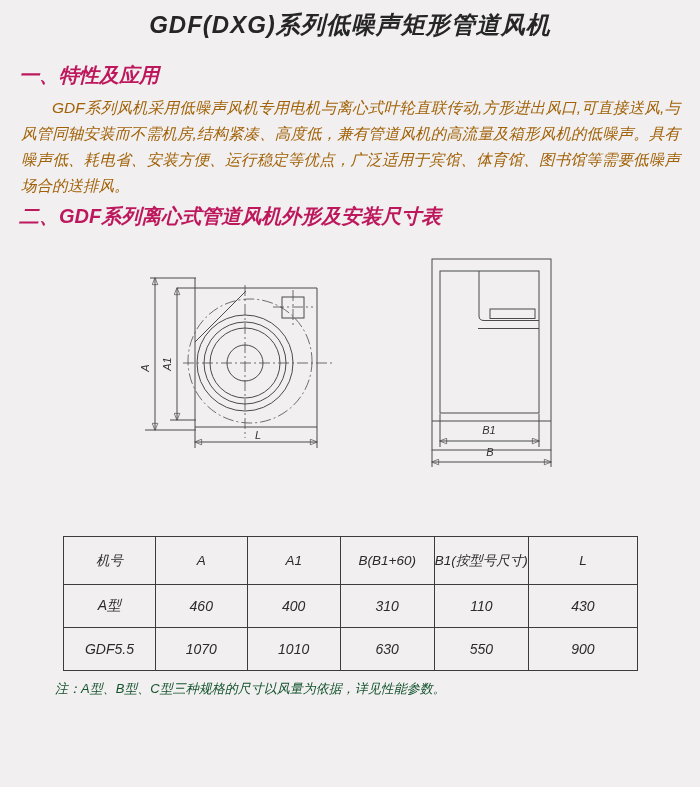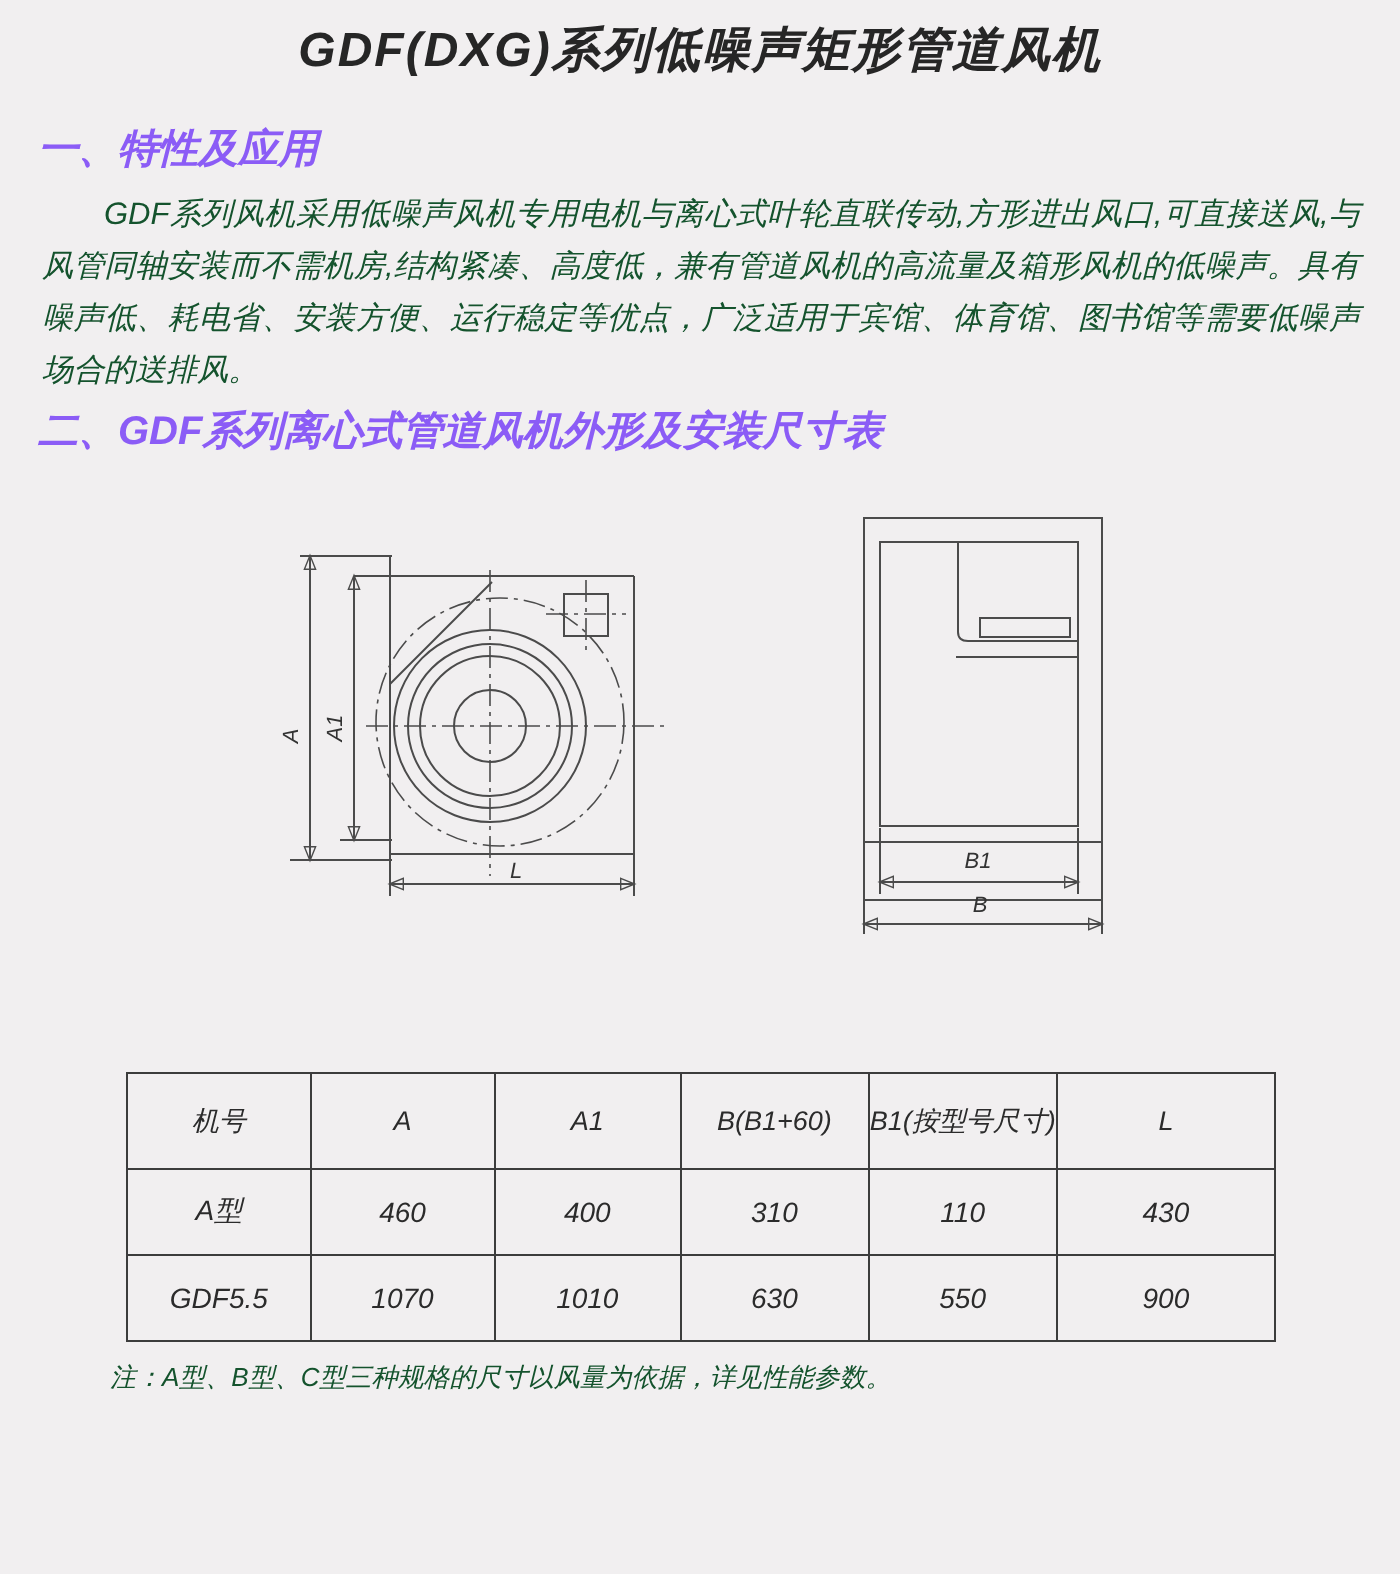--- a/index.html
+++ b/index.html
@@ -19,31 +19,31 @@
     text-align: center;
     font-size: 24px;
     font-weight: bold;
     letter-spacing: 1px;
     color: #262626;
   }
   .h-sec {
     margin: 21px 0 0 19px;
     font-size: 20px;
     font-weight: bold;
-    color: #8b5cf6;
+    color: #be185d;
     line-height: 1.3;
   }
   .h-sec2 { margin-top: 4px; }
   .para {
     margin: 7px 20px 0 21px;
     font-size: 15.5px;
     line-height: 26px;
     text-indent: 2em;
     text-align: justify;
-    color: #14532d;
+    color: #a16207;
   }
 
   svg.drawings { display: block; margin-top: 16px; width: 700px; height: 235px; }
   svg.drawings line, svg.drawings rect, svg.drawings circle, svg.drawings path {
     stroke: #4b4b4b; stroke-width: 1; fill: none;
   }
   svg.drawings .cl { stroke-dasharray: 11 3 2 3; stroke-width: 0.8; }
   svg.drawings text {
     stroke: none; fill: #333;
     font-size: 11px;

